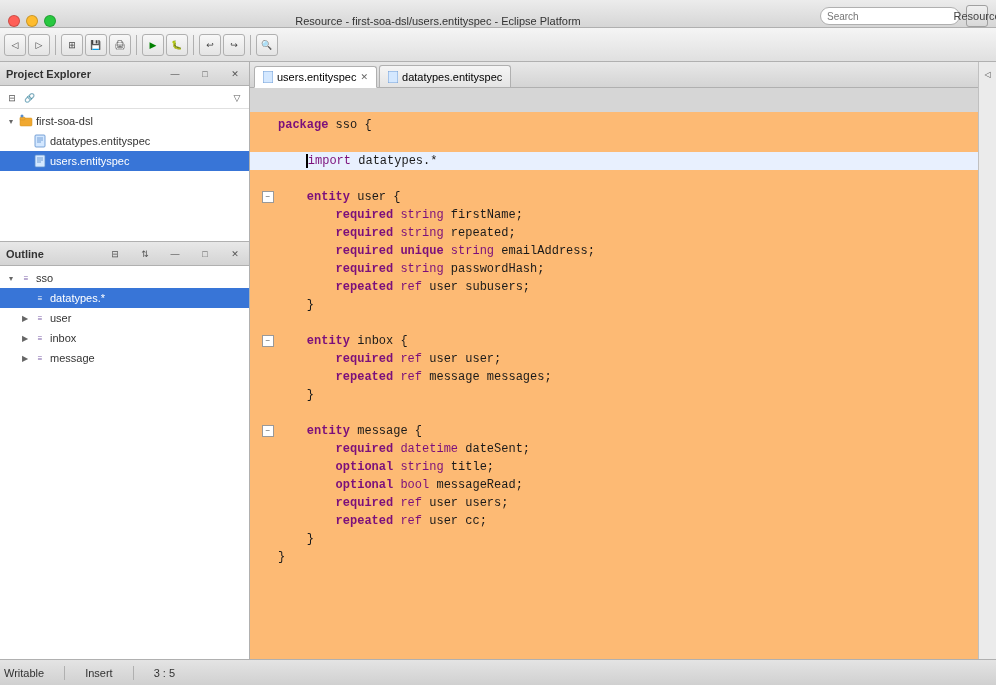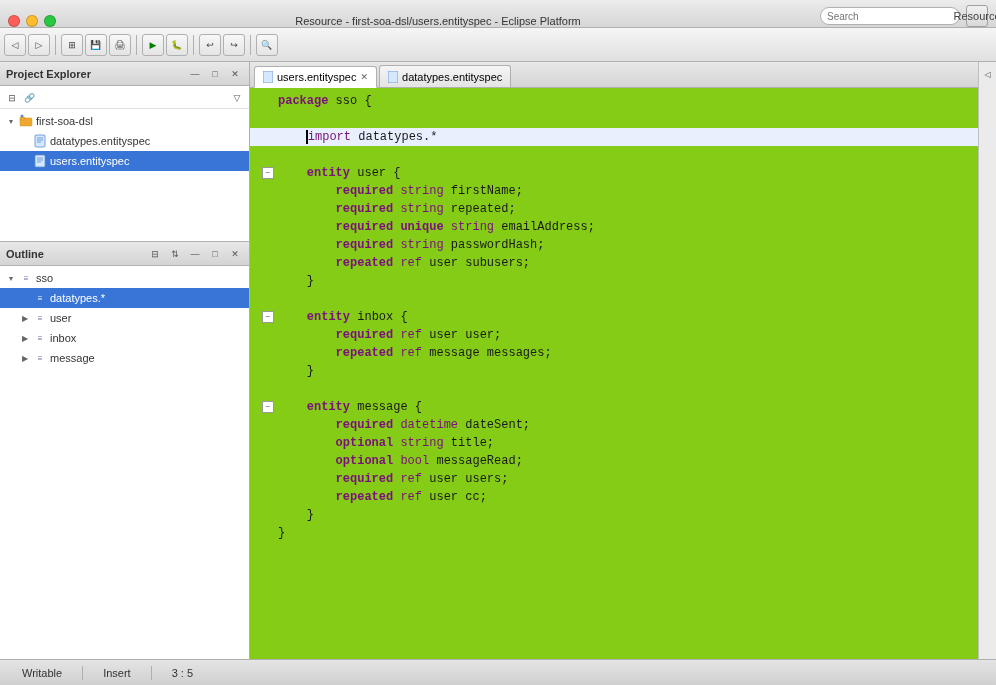--- a/index.html
+++ b/index.html
@@ -110,21 +110,21 @@
       flex-direction: column;
       border-bottom: 1px solid #b0b0b0;
     }
     .panel-header {
       background: linear-gradient(to bottom, #e8e8e8, #d4d4d4);
       height: 24px;
       display: flex;
       align-items: center;
       padding: 0 6px;
       border-bottom: 1px solid #b0b0b0;
-      gap: 4px;
+      gap: 14px;
     }
     .panel-header-title {
       font-size: 11px;
       font-weight: bold;
       color: #333;
       flex: 1;
     }
     .panel-header-btn {
       width: 16px; height: 16px;
       display: flex; align-items: center; justify-content: center;
@@ -198,26 +198,27 @@
       margin-right: 2px;
     }
     .editor-tab.active {
       background: white;
       border-bottom: 1px solid white;
       margin-bottom: -1px;
     }
     .tab-close { font-size: 9px; color: #666; cursor: pointer; }
     .editor-content {
       flex: 1;
-      background: #84cc16;
+      background: #fdba74;
       overflow: auto;
       padding: 4px 0;
       font-family: 'Courier New', Courier, monospace;
       font-size: 12px;
       line-height: 1.5;
+      margin-top: 24px;
     }
     .code-line {
       display: flex;
       align-items: center;
       padding-left: 8px;
       min-height: 18px;
       position: relative;
     }
     .code-line.highlighted { background: #e8f0fe; }
     .gutter {
@@ -276,21 +277,21 @@
       margin-bottom: 4px;
     }
 
     
     .status-bar {
       height: 26px;
       background: linear-gradient(to bottom, #e4e4e4, #d0d0d0);
       border-top: 1px solid #b0b0b0;
       display: flex;
       align-items: center;
-      padding: 0 22px;
+      padding: 0 4px;
       gap: 20px;
     }
     .status-item {
       font-size: 11px;
       color: #333;
     }
     .status-separator {
       width: 1px; height: 14px;
       background: #b0b0b0;
     }

